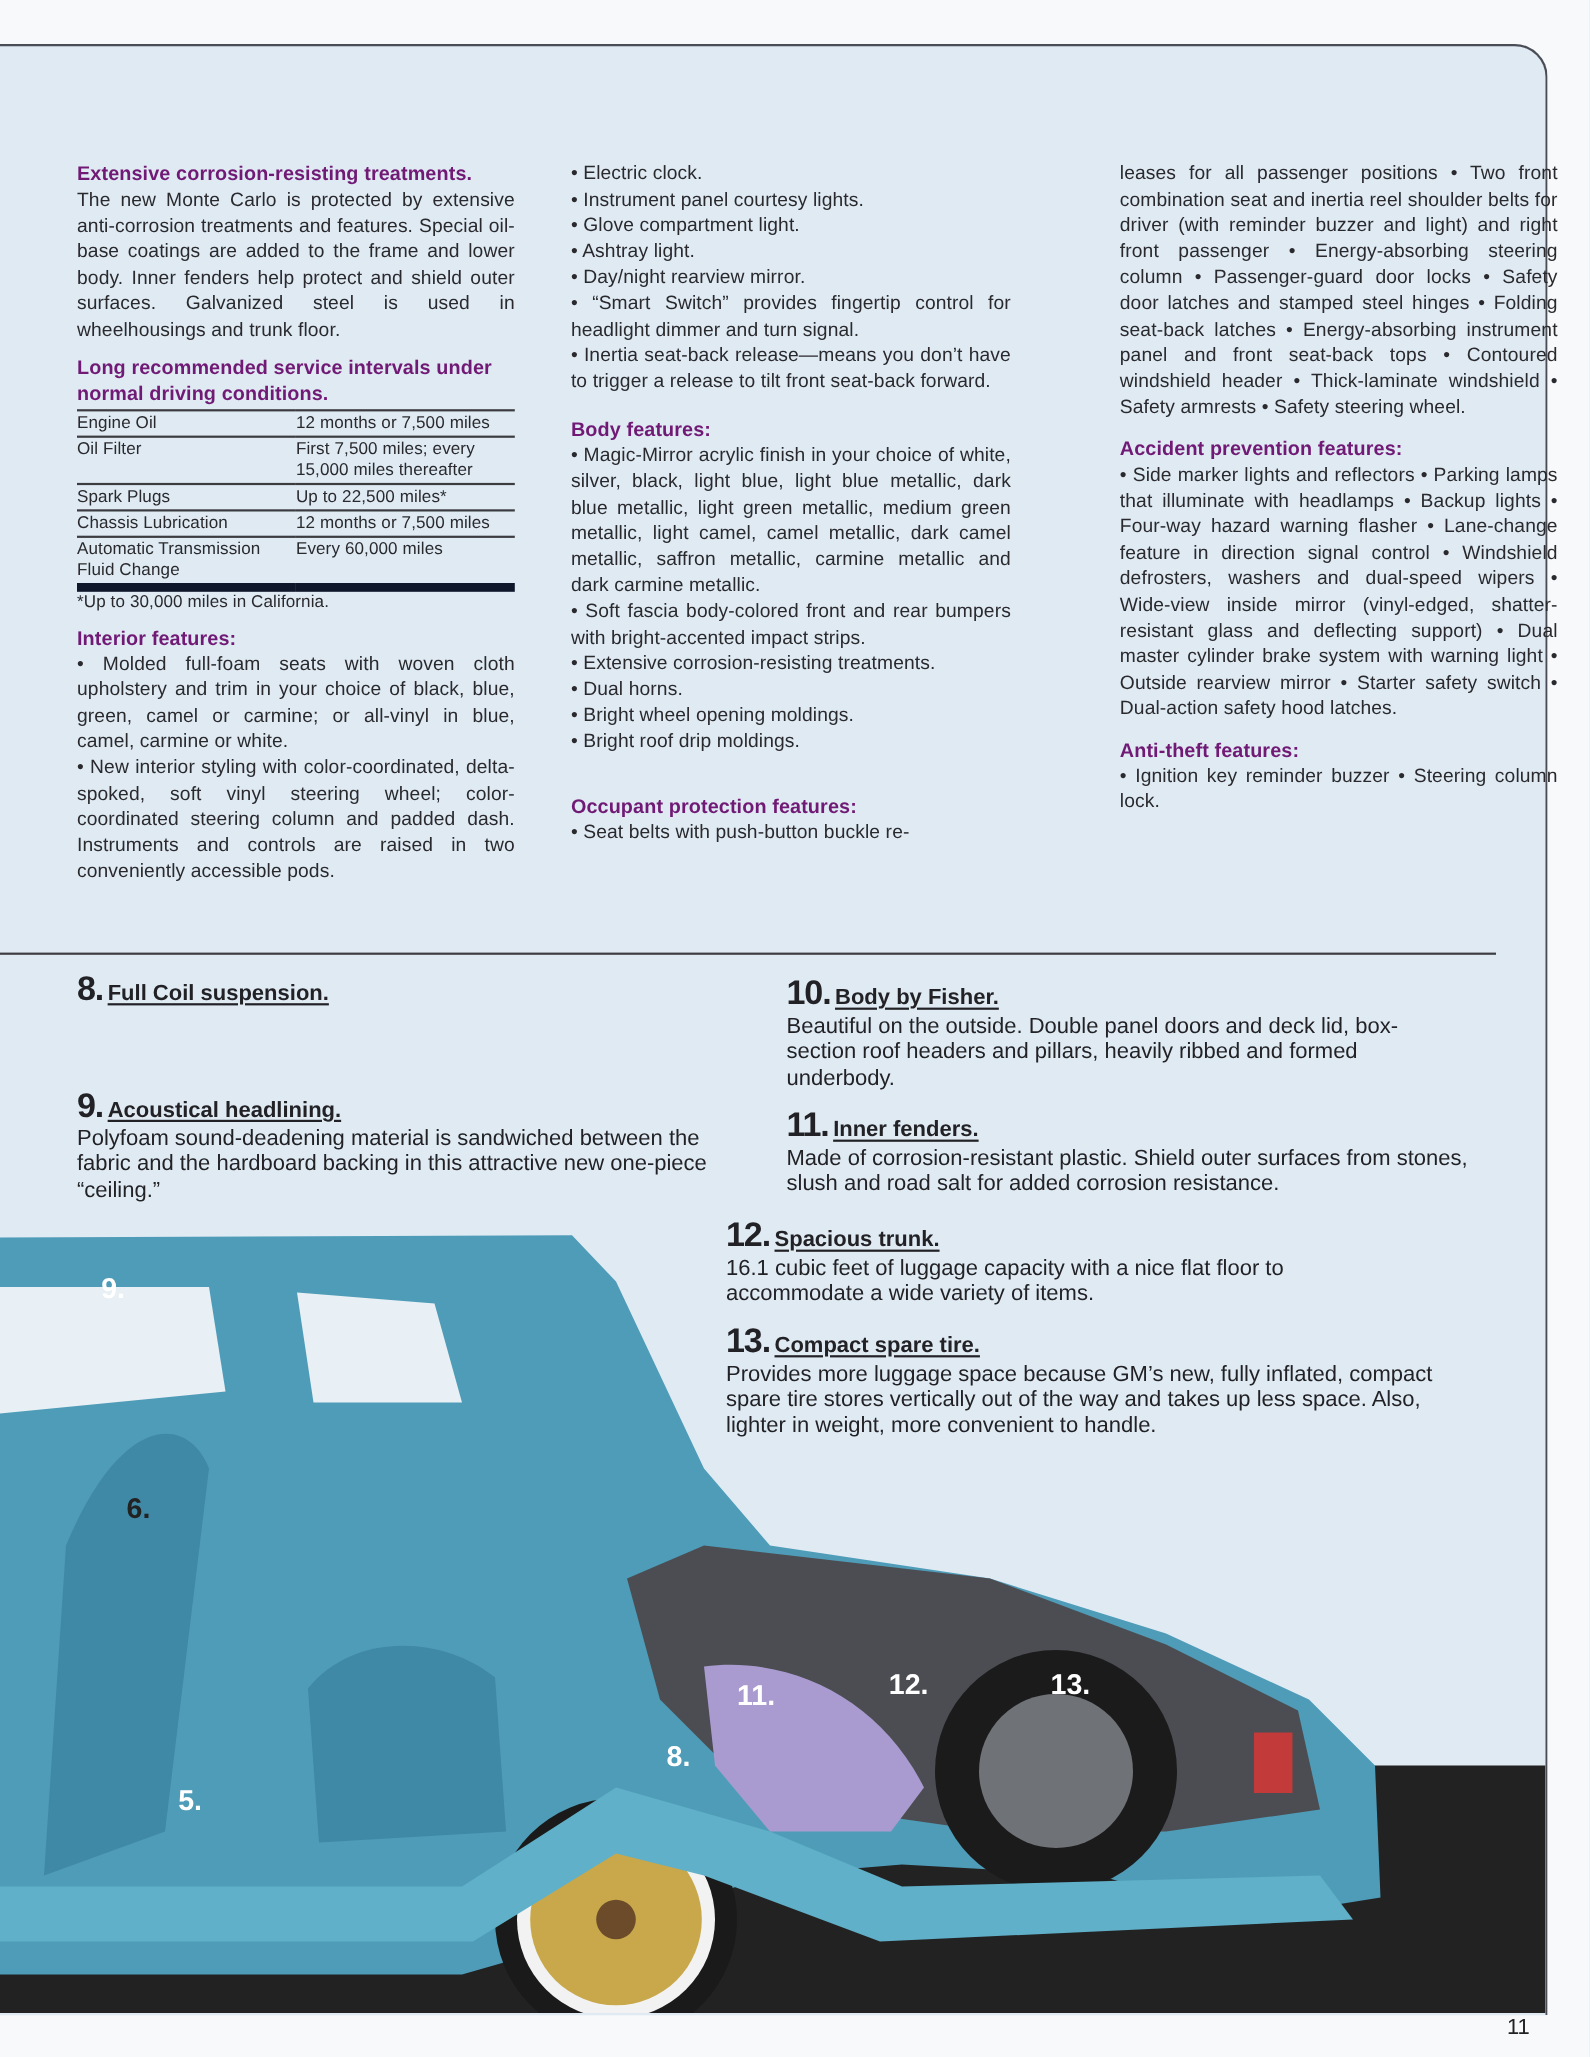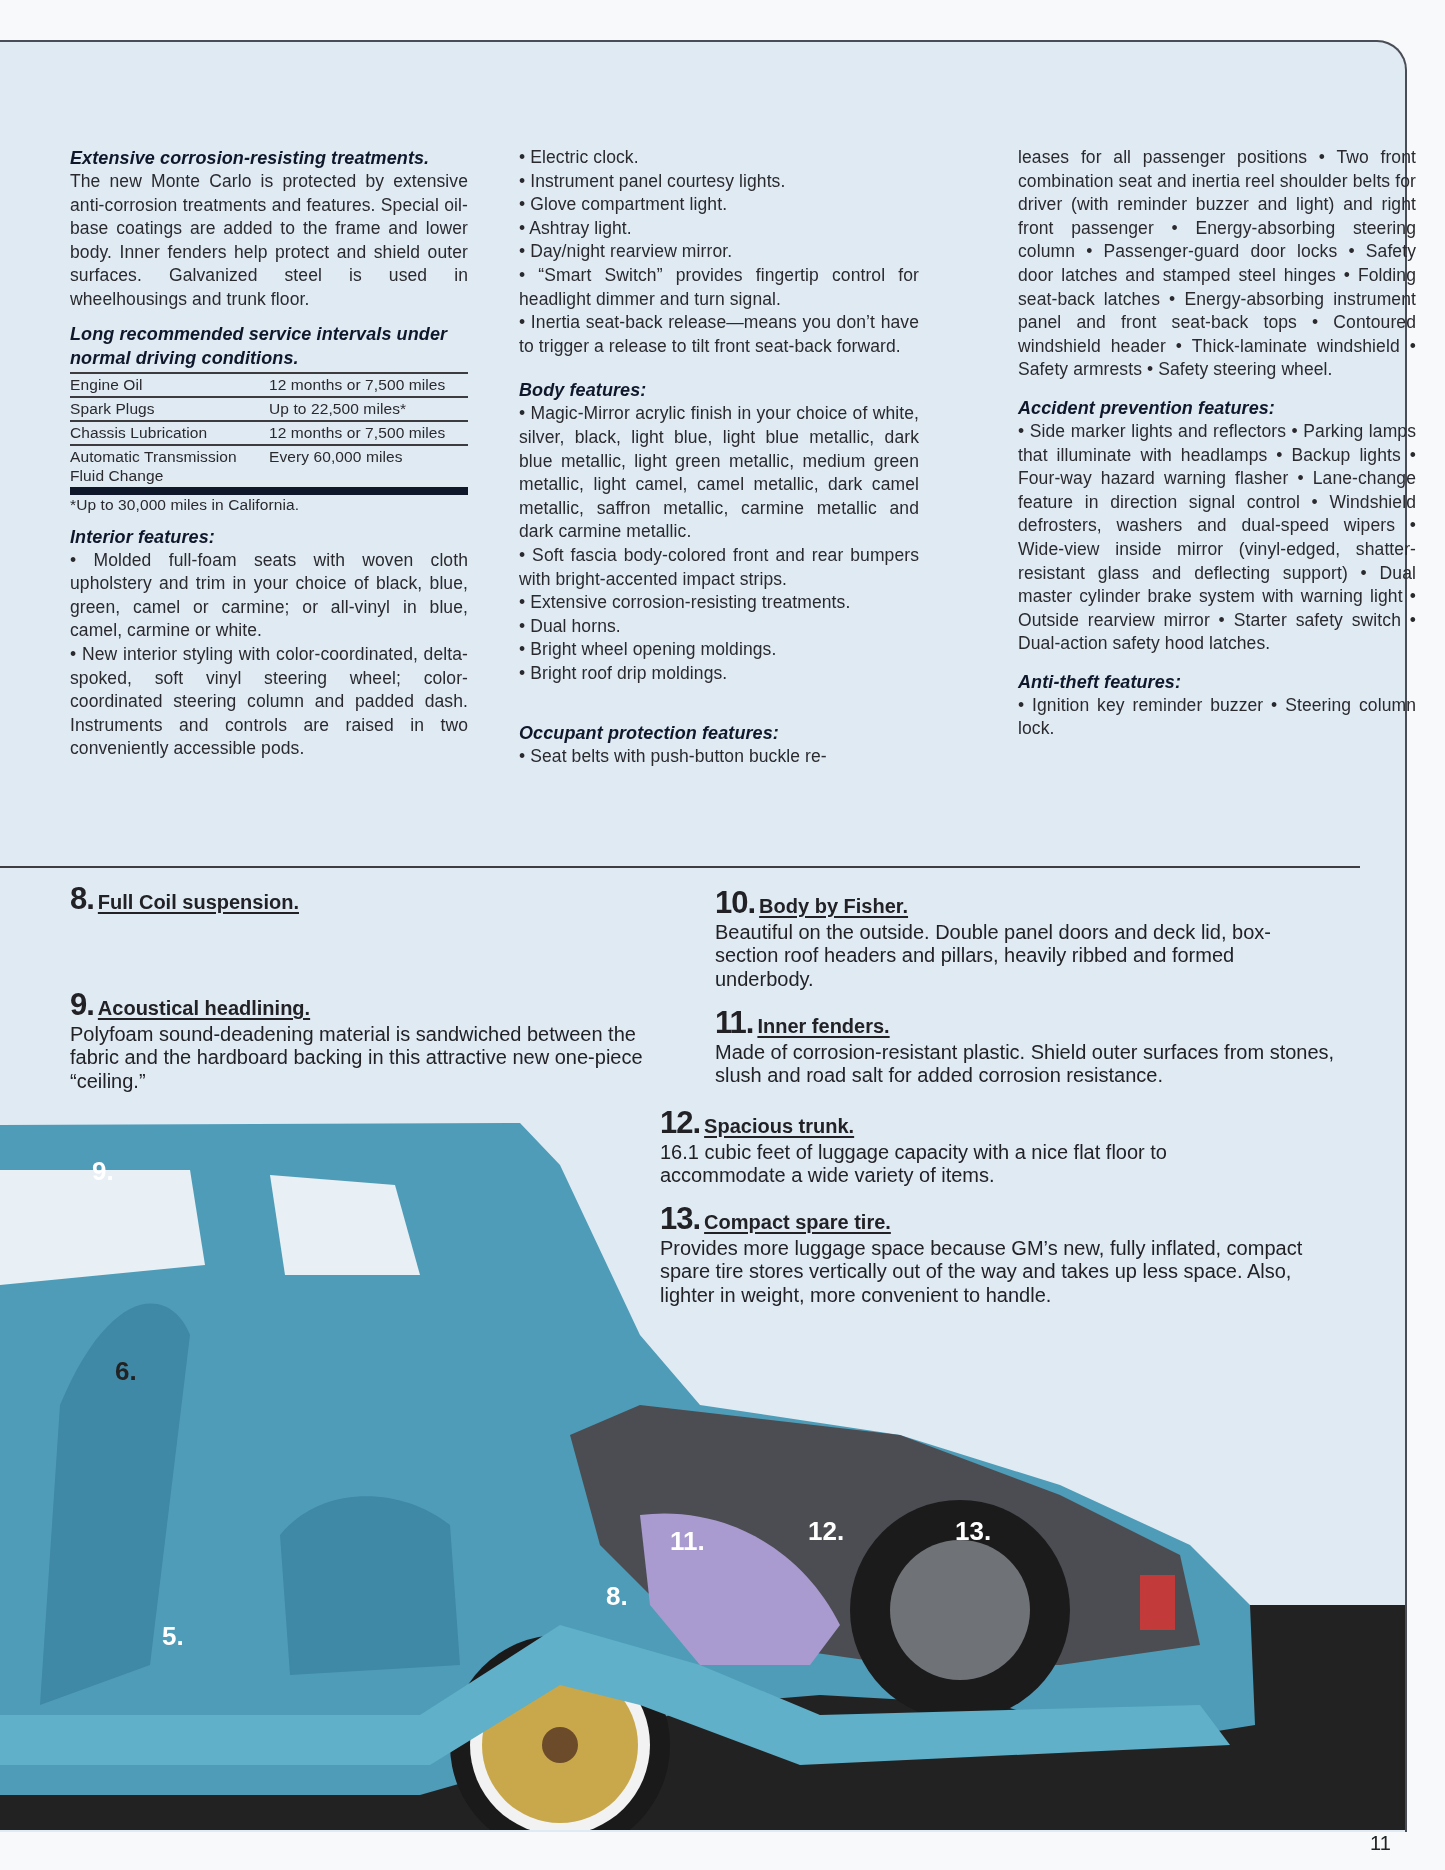--- a/index.html
+++ b/index.html
@@ -11,21 +11,21 @@
   }
   .panel {
     position: absolute; left: 0; top: 40px; width: 1405px; height: 1790px;
     background: #dfeaf3;
     border-top: 2px solid #4a4d55; border-right: 2px solid #4a4d55;
     border-top-right-radius: 30px;
   }
   .col { position: absolute; font-size: 17.5px; line-height: 23.6px; letter-spacing: 0.1px; }
   .col p { margin: 0; }
   .col .justify { text-align: justify; }
-  .col h3 { margin: 0; font-size: 18px; font-weight: 700; line-height: 24px; color: #0f172a; font-style: italic; }
+  .col h3 { margin: 0; font-size: 18px; font-weight: 700; line-height: 24px; color: #701a75; }
   .spacer { height: 14px; }
   table.svc { border-collapse: collapse; width: 100%; font-size: 15.5px; line-height: 19px; margin-top: 2px; }
   table.svc td { vertical-align: top; padding: 1px 0 2px 0; border-top: 2px solid #3b3b40; }
   table.svc td.k { width: 50%; }
   table.svc tr.last td { border-bottom: 8px solid #0f172a; }
   .footnote { font-size: 15.5px; line-height: 20px; }
   .rule { position: absolute; left: 0; top: 866px; width: 1360px; height: 2px; background: #3d3d42; }
   .callout { position: absolute; font-size: 20px; line-height: 23.5px; color: #222226; }
   .callout .hd { display: flex; align-items: baseline; gap: 4px; }
   .callout .num { font-size: 31px; font-weight: 700; letter-spacing: -1px; line-height: 30px; }
@@ -43,20 +43,24 @@
 <div class="col" style="left:70px; top:146px; width:398px;">
   <h3>Extensive corrosion-resisting treatments.</h3>
   <p class="justify">The new Monte Carlo is protected by extensive anti-corrosion treatments and features. Special oil-base coatings are added to the frame and lower body. Inner fenders help protect and shield outer surfaces. Galvanized steel is used in wheelhousings and trunk floor.</p>
   <div style="height:10px"></div>
   <h3>Long recommended service intervals under normal driving conditions.</h3>
   <table class="svc">
     <tbody>
         <tr>
       <td class="k">Engine Oil</td>
       <td>12 months or 7,500 miles</td>
+    </tr>
+    <tr>
+      <td class="k">Oil Filter</td>
+      <td style="padding-right:30px;">First 7,500 miles; every 15,000 miles thereafter</td>
     </tr>
     <tr>
       <td class="k">Spark Plugs</td>
       <td>Up to 22,500 miles*</td>
     </tr>
     <tr>
       <td class="k">Chassis Lubrication</td>
       <td>12 months or 7,500 miles</td>
     </tr>
     <tr class="last">

